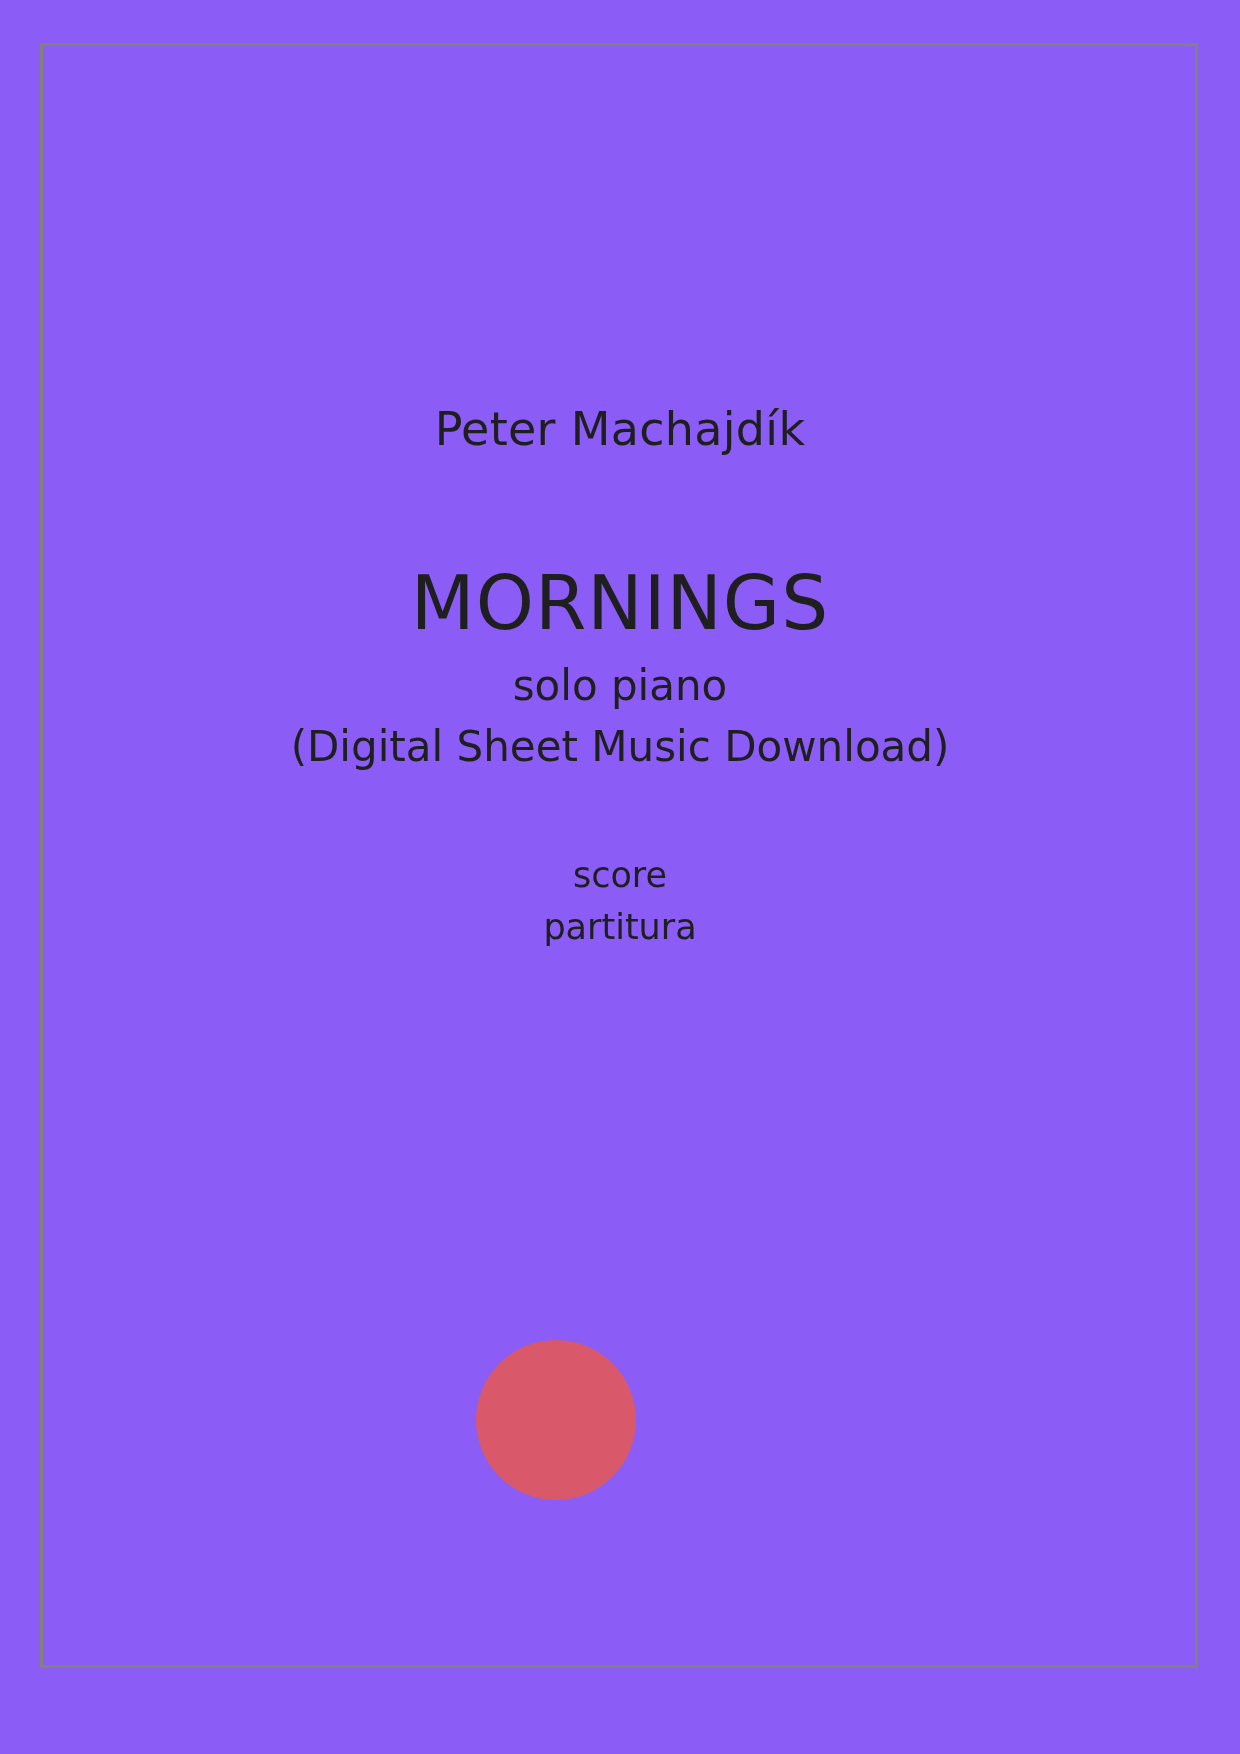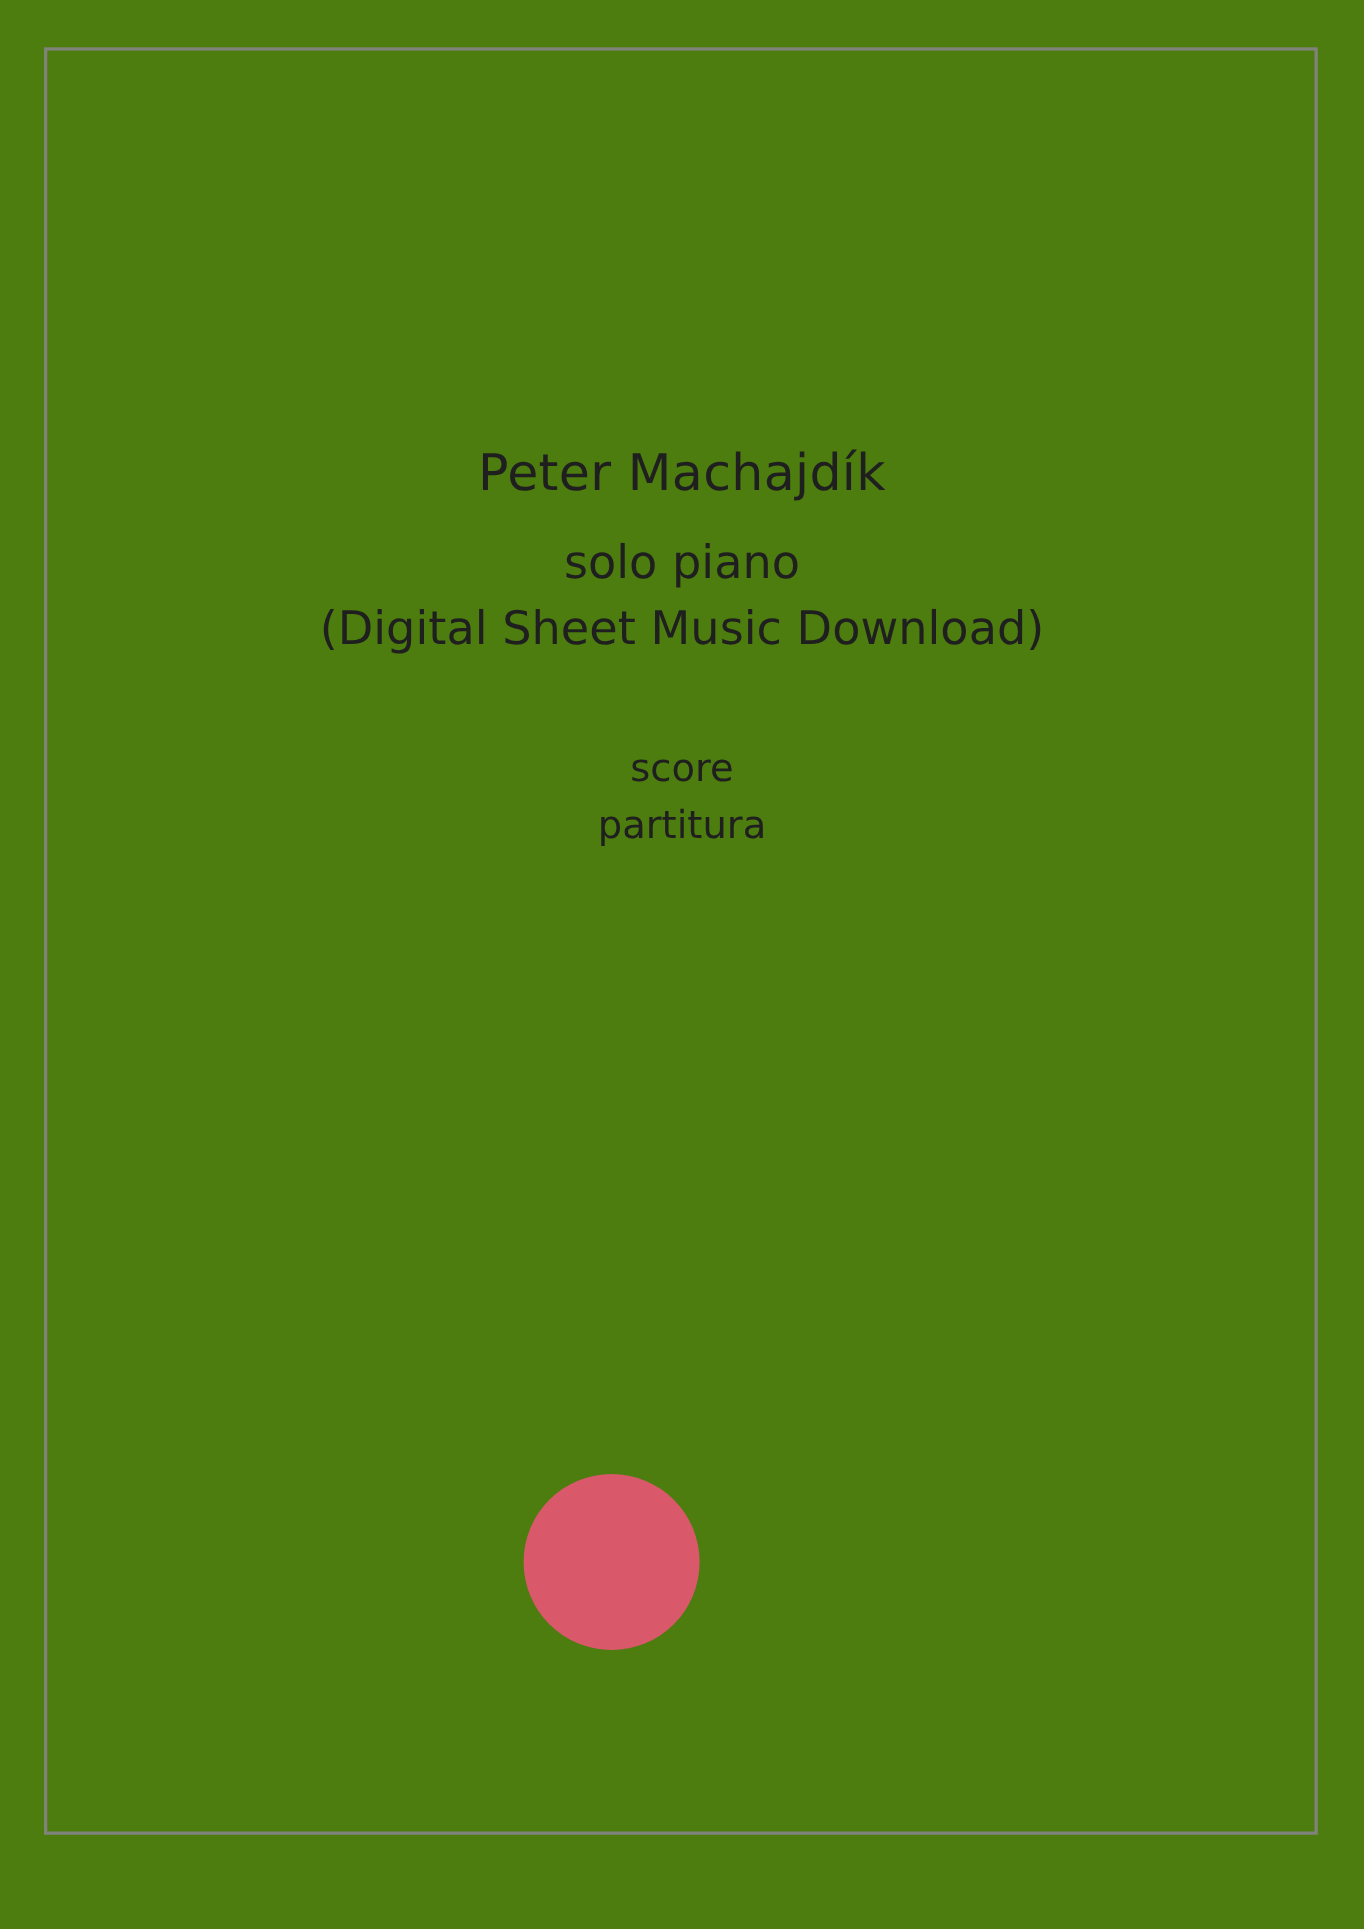--- a/index.html
+++ b/index.html
@@ -11,21 +11,21 @@
     height: 1754px;
     background: #c3cfbf;
     font-family: "DejaVu Sans", sans-serif;
     color: #1c1c1c;
     overflow: hidden;
   }
   .page {
     position: relative;
     width: 1240px;
     height: 1754px;
-    background: #4d7c0f;
+    background: #8b5cf6;
   }
   .page-border {
     position: absolute;
     left: 40px;
     top: 43px;
     width: 1158px;
     height: 1625px;
     border: 3px solid #80837a;
     box-sizing: border-box;
   }
@@ -49,21 +49,21 @@
   }
   .title {
     margin-top: 110px;
     font-size: 74px;
     font-weight: 400;
     letter-spacing: 1px;
     line-height: 1.05;
     color: #1f1f1f;
   }
   .subtitle {
-    margin-top: 26px;
+    margin-top: 14px;
     font-size: 42px;
     font-weight: 400;
     line-height: 1.45;
     text-align: center;
     color: #1f1f1f;
   }
   .subtitle div {
     white-space: nowrap;
   }
   .score-words {
@@ -91,20 +91,21 @@
 <body>
 
 <div class="page">
 
   <div class="page-border"></div>
 
   <div class="content">
 
     <div class="composer">Peter Machajdík</div>
 
+    <div class="title">MORNINGS</div>
 
     <div class="subtitle">
       <div>solo piano</div>
       <div>(Digital Sheet Music Download)</div>
     </div>
 
     <div class="score-words">
       <div>score</div>
       <div>partitura</div>
     </div>

